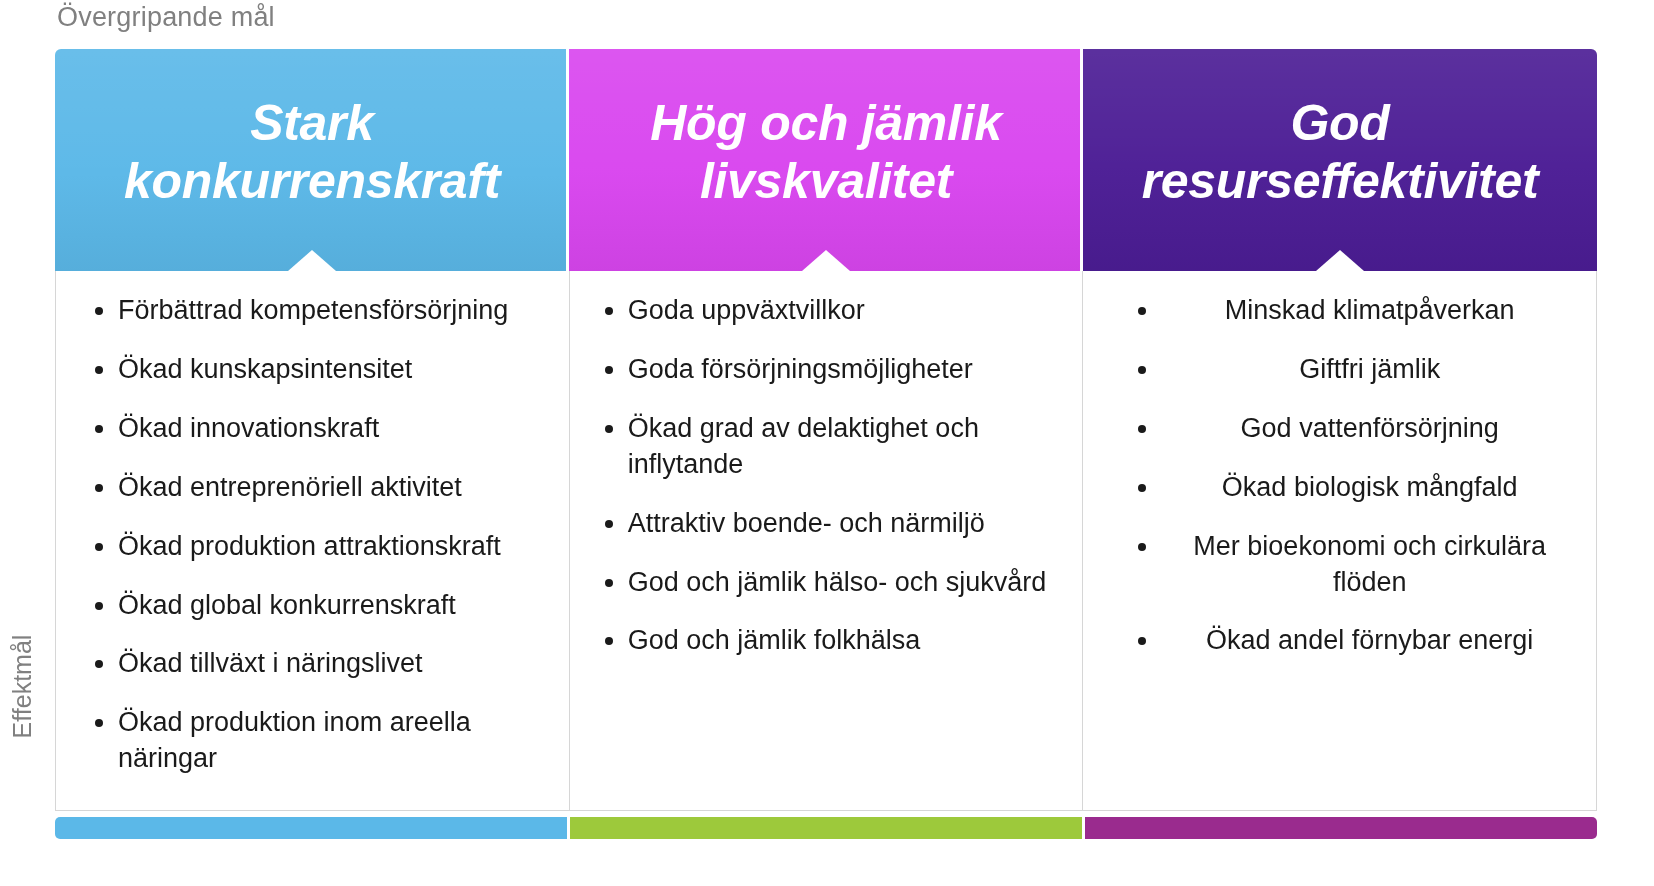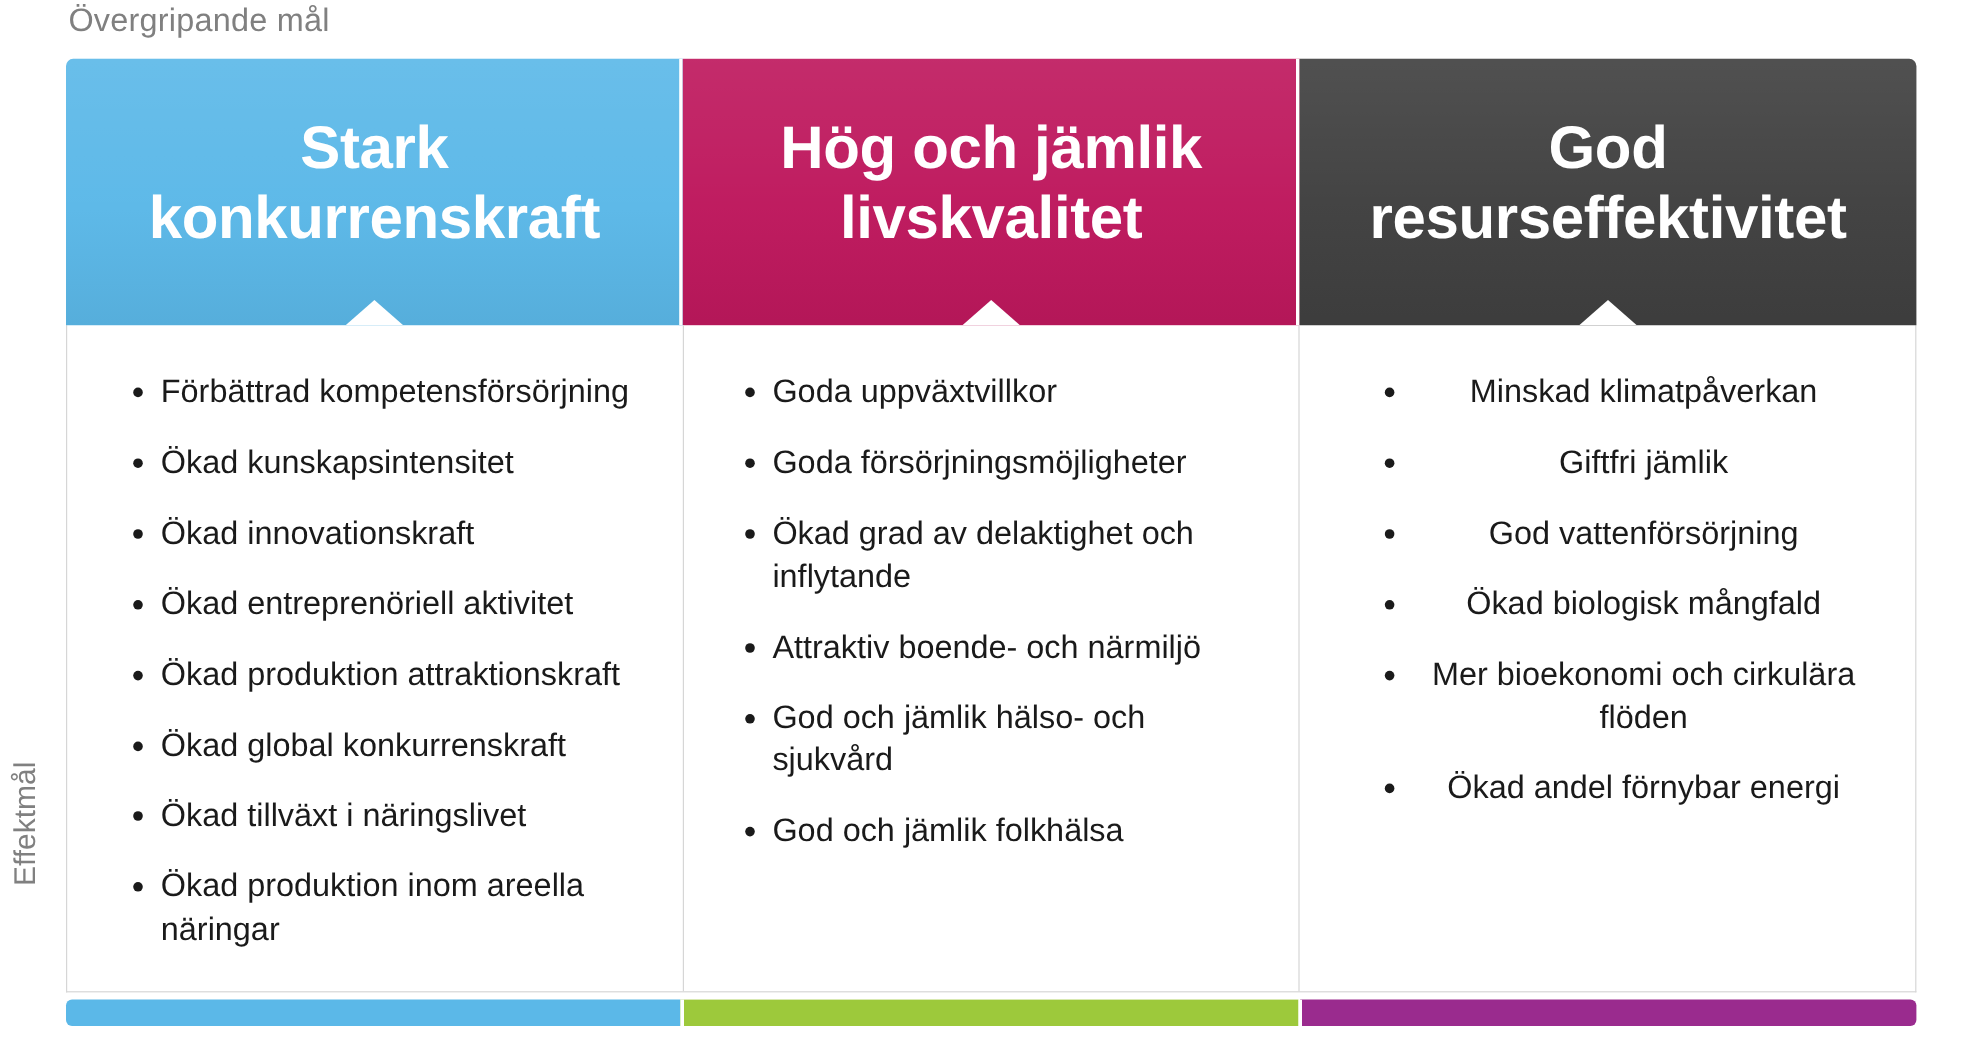--- a/index.html
+++ b/index.html
@@ -62,20 +62,21 @@
     flex: 0 0 auto;
   }
 
   .header-cell {
     flex: 1 1 0;
     position: relative;
     display: flex;
     align-items: center;
     justify-content: center;
     overflow: hidden;
+    font-style: italic;
   }
   .header-cell.c0 { border-radius: 6px 0 0 0; }
   .header-cell.c2 { border-radius: 0 6px 0 0; }
 
   .header-cell .sheen {
     position: absolute;
     left: 0; right: 0; top: 0; bottom: 0;
     background: linear-gradient(to bottom, rgba(255,255,255,0.085) 0%, rgba(255,255,255,0.02) 55%, rgba(0,0,0,0.055) 100%);
     pointer-events: none;
   }
@@ -129,21 +130,21 @@
     position: relative;
     box-sizing: border-box;
     padding: 22px 18px 10px 18px;
   }
   .body-col + .body-col {
     border-left: 1px solid #d6d6d6;
   }
 
   .bullets {
     list-style: none;
-    margin: 16px;
+    margin: 0;
     padding: 0;
   }
   .bullets li {
     position: relative;
     font-size: 27px;
     line-height: 1.33;
     color: #1a1a1a;
     margin: 0 0 23px 0;
     padding-left: 40px;
   }
@@ -189,28 +190,28 @@
   <div class="figure">
 
     <div class="headers">
       <div class="header-cell c0" style="background: rgb(91, 184, 232);">
         <div class="sheen"></div>
         <div class="header-title">Stark
 konkurrenskraft</div>
         <div class="notch"></div>
         <div class="header-sep"></div>
       </div>
-      <div class="header-cell c1" style="background: #be185d;">
+      <div class="header-cell c1" style="background: #d946ef;">
         <div class="sheen"></div>
         <div class="header-title">Hög och jämlik
 livskvalitet</div>
         <div class="notch"></div>
         <div class="header-sep"></div>
       </div>
-      <div class="header-cell c2" style="background: #404040;">
+      <div class="header-cell c2" style="background: #4c1d95;">
         <div class="sheen"></div>
         <div class="header-title">God
 resurseffektivitet</div>
         <div class="notch"></div>
       </div>
     </div>
 
     <div class="body-row">
       <div class="body-col col0">
         <ul class="bullets">

